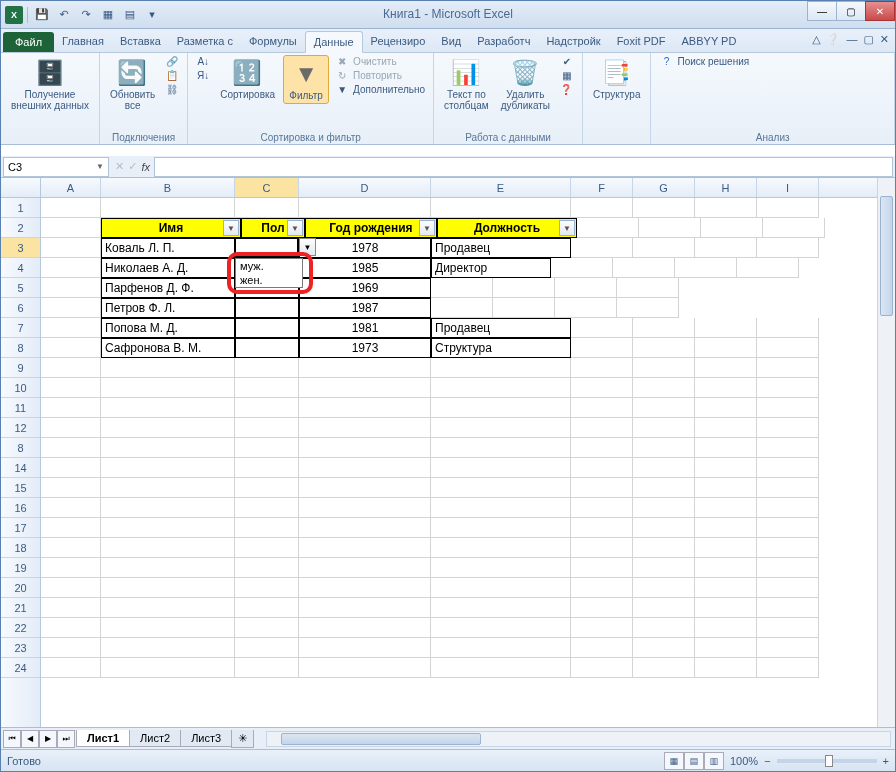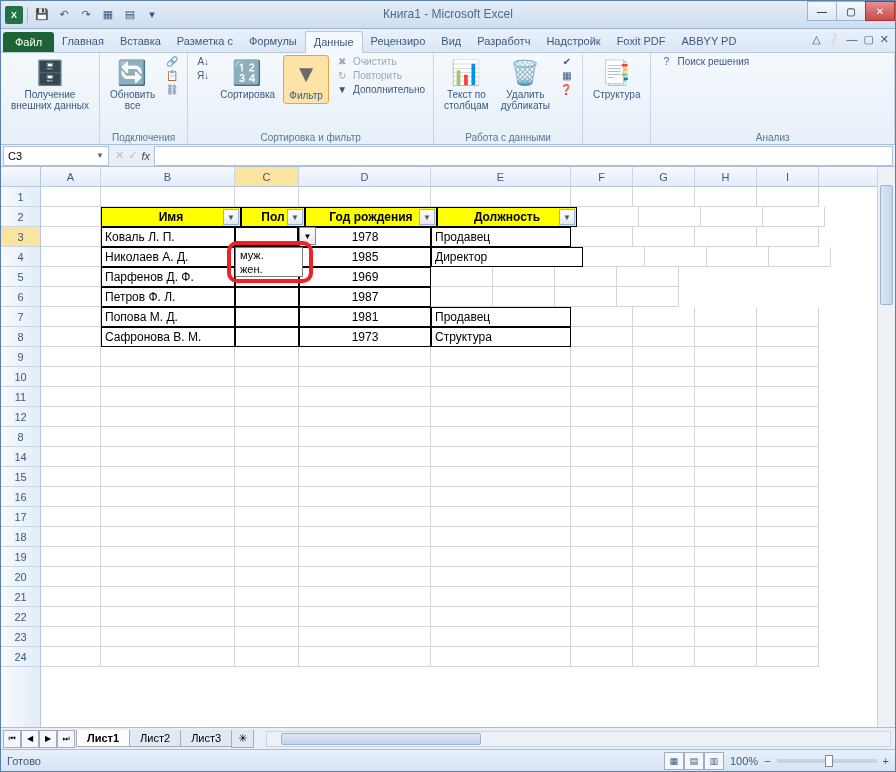--- a/index.html
+++ b/index.html
@@ -24,21 +24,21 @@
 .rgroup-body { display: flex; align-items: flex-start; gap: 4px; flex: 1; }
 .rgroup-label { text-align: center; font-size: 10px; color: #5b7698; padding: 2px 0 1px 0; white-space: nowrap; }
 .bigbtn { display: flex; flex-direction: column; align-items: center; justify-content: flex-start; padding: 2px 4px; cursor: pointer; min-width: 46px; }
 .bigbtn.active { background: #fde3a7; border: 1px solid #e0a93e; border-radius: 3px; }
 .bigbtn .ic { font-size: 24px; height: 32px; display: flex; align-items: center; }
 .bigbtn .lbl { font-size: 10px; text-align: center; line-height: 11px; color: #3b5a82; }
 .smallbtns { display: flex; flex-direction: column; gap: 1px; }
 .smallbtn { display: flex; align-items: center; gap: 4px; font-size: 10px; color: #3b5a82; cursor: pointer; padding: 1px 2px; white-space: nowrap; }
 .smallbtn.dis { color: #9aa7b5; }
 .smallbtn .sic { width: 14px; text-align: center; }
-.formula-bar { height: 22px; border-bottom: 1px solid #a9bfd8; background: #e8eff8; display: flex; align-items: center; }
+.formula-bar { height: 22px; border-bottom: 1px solid #a9bfd8; background: #e8eff8; display: flex; align-items: center; margin-top: 11px; }
 .name-box { width: 106px; height: 20px; border: 1px solid #b2c4d8; background: #fff; margin: 0 2px; display: flex; align-items: center; padding: 0 4px; font-size: 11px; justify-content: space-between; }
 .fx-area { display: flex; align-items: center; gap: 4px; padding: 0 4px; color: #777; }
 .fx-input { flex: 1; height: 20px; border: 1px solid #b2c4d8; background: #fff; margin-right: 2px; }
 .grid-area { flex: 1; position: relative; overflow: hidden; background: #fff; }
 .col-headers { position: absolute; top: 0; left: 40px; right: 18px; height: 20px; display: flex; background: linear-gradient(#f7faff,#e3ecf7); border-bottom: 1px solid #b6c8de; }
 .col-h { border-right: 1px solid #c6d6e8; display: flex; align-items: center; justify-content: center; font-size: 11px; color: #3b5a82; cursor: pointer; }
 .col-h.sel { background: #fbe3a1; }
 .row-headers { position: absolute; top: 20px; left: 0; width: 40px; bottom: 0; background: linear-gradient(90deg,#f7faff,#e3ecf7); border-right: 1px solid #b6c8de; }
 .row-h { height: 20px; border-bottom: 1px solid #c6d6e8; display: flex; align-items: center; justify-content: center; font-size: 11px; color: #3b5a82; cursor: pointer; }
 .row-h.sel { background: #fbe3a1; }
@@ -315,21 +315,21 @@
           <div class="cell" style="width: 62px;"></div>
           <div class="cell" style="width: 62px;"></div>
           <div class="cell" style="width: 62px;"></div>
           <div class="cell" style="width: 62px;"></div>
         </div>
         <div class="row" style="top: 60px;">
           <div class="cell" style="width: 60px;"></div>
           <div class="cell data-b" style="width: 134px;">Николаев А. Д.</div>
           <div class="cell data-b" style="width: 64px;"></div>
           <div class="cell data-b" style="width: 132px; justify-content: center;">1985</div>
-          <div class="cell data-b" style="width: 152px;">Директор</div>
+          <div class="cell data-b" style="width: 120px;">Директор</div>
           <div class="cell" style="width: 62px;"></div>
           <div class="cell" style="width: 62px;"></div>
           <div class="cell" style="width: 62px;"></div>
           <div class="cell" style="width: 62px;"></div>
         </div>
         <div class="row" style="top: 80px;">
           <div class="cell" style="width: 60px;"></div>
           <div class="cell data-b" style="width: 134px;">Парфенов Д. Ф.</div>
           <div class="cell data-b" style="width: 64px;"></div>
           <div class="cell data-b" style="width: 132px; justify-content: center;">1969</div>

